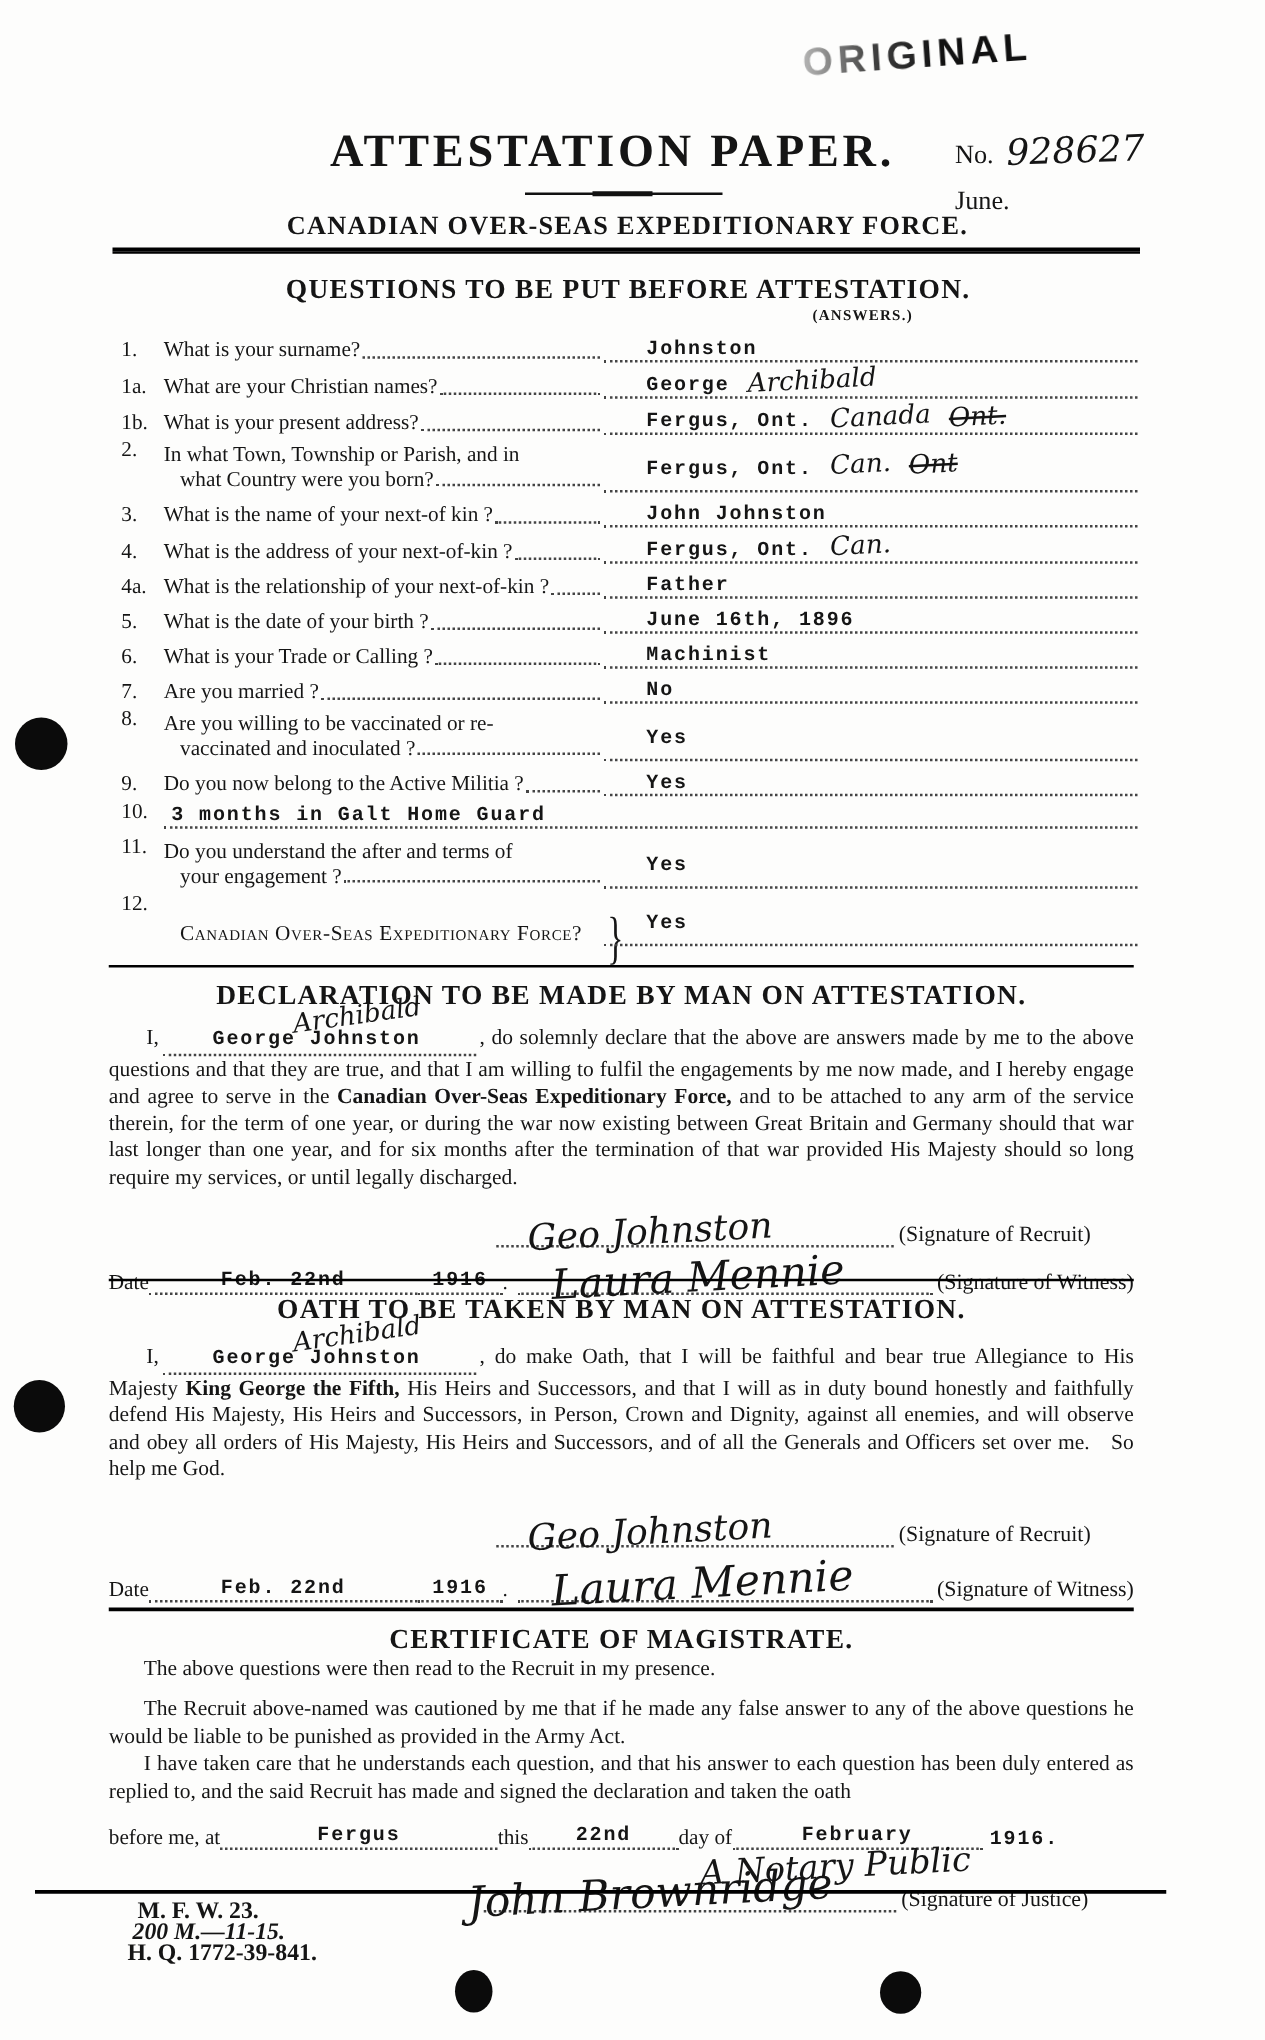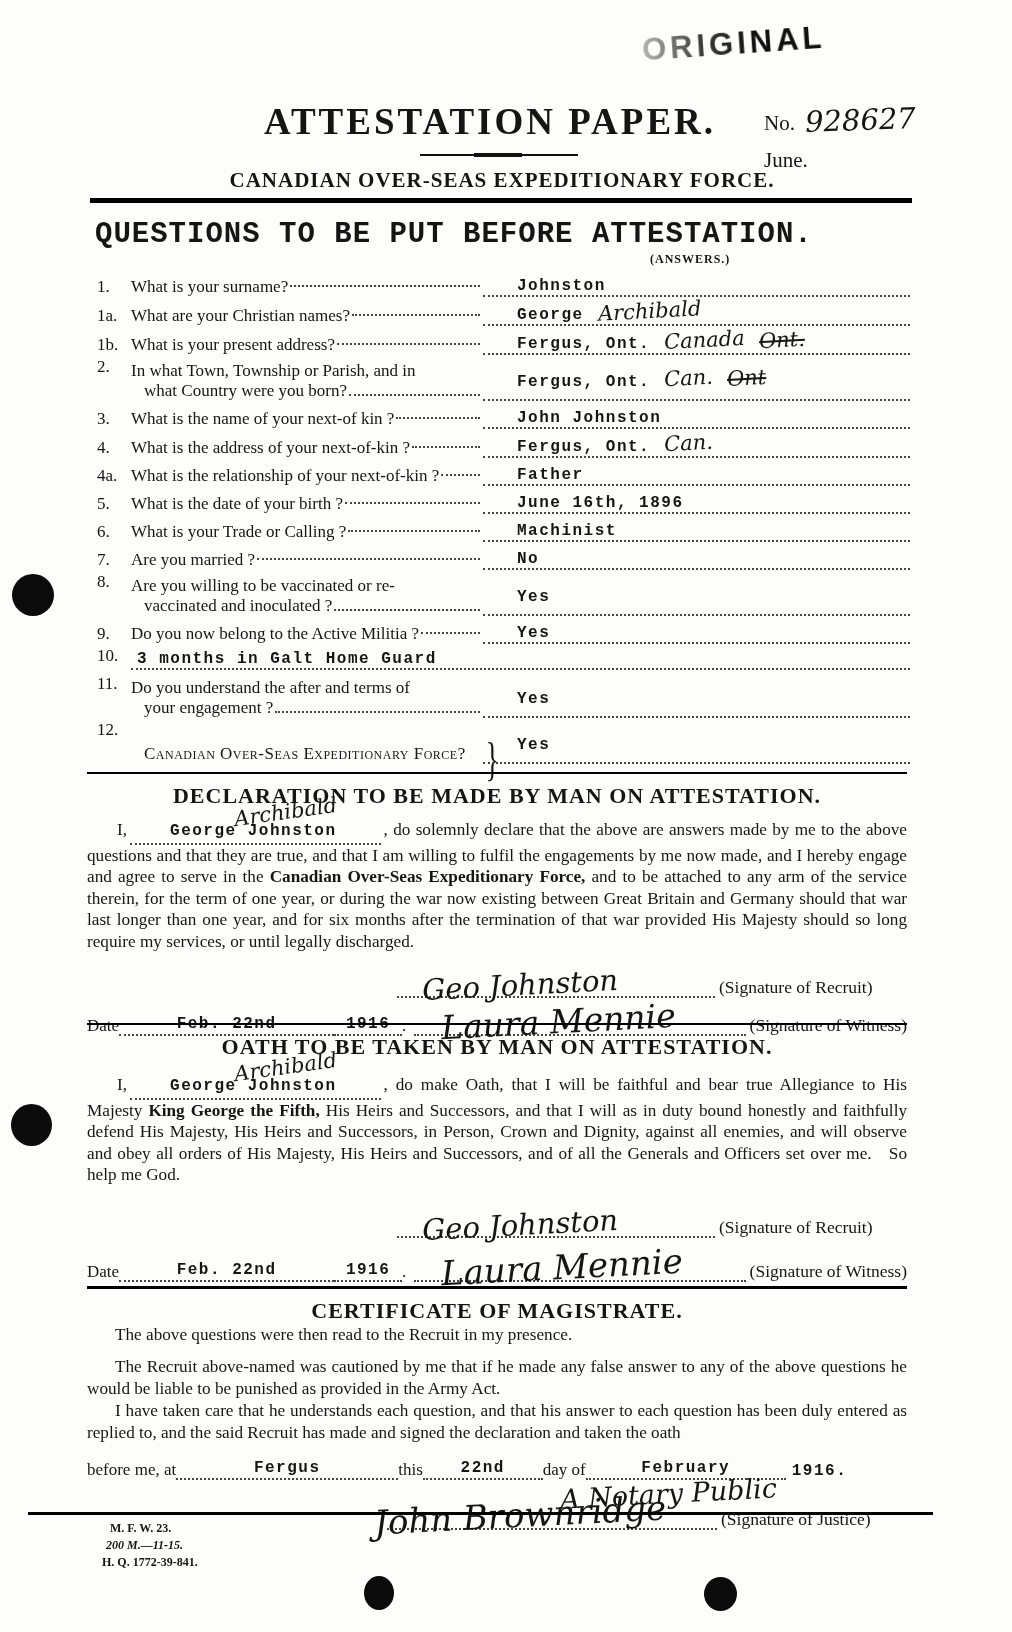--- a/index.html
+++ b/index.html
@@ -31,27 +31,27 @@
   .title-rule-thick { position:absolute; top:-3px; left:54px; width:48px; height:4px; background:#111; }
   .no-line { position:absolute; left:764px; top:103px; font-size:21px; }
   .no-value { font-size:29px; margin-left:10px; transform:rotate(-2deg); display:inline-block; }
   .folio { position:absolute; left:764px; top:148px; font-size:21px; }
   .subtitle { position:absolute; top:168px; left:96px; width:812px; text-align:center;
     font-size:21px; font-weight:bold; letter-spacing:1px; }
   .dbl-rule { position:absolute; top:198px; left:90px; width:822px; height:5px;
     border-top:3px solid #000; border-bottom:2px solid #000; }
   
   .questions { position:absolute; top:218px; left:95px; width:815px; }
-  .q-heading { text-align:left; font-size:29px; font-weight:bold; letter-spacing:1px;font-family:Liberation Mono, monospace; }
+  .q-heading { text-align:center; font-size:22px; font-weight:bold; letter-spacing:1px; }
   .answers-label { margin:1px 0 4px 0; padding-left:555px; font-size:12px; font-weight:bold; letter-spacing:1px; }
   .qrow { display:flex; align-items:flex-end; min-height:26px; margin-bottom:2px; }
   .qrow.double { min-height:44px; }
   .qnum { width:36px; flex:none; text-align:left; padding-left:2px; }
   .qtext { width:352px; flex:none; position:relative; }
-  .qline { display:flex; align-items:center; }
+  .qline { display:flex; align-items:flex-end; }
   .qline2 { padding-left:13px; display:flex; align-items:baseline; }
   .smallcaps { font-variant:small-caps; letter-spacing:.5px; }
   .leader { flex:1; border-bottom:2px dotted #444; margin:0 3px 3px 2px; min-width:10px; }
   .qnote { font-size:12.5px; text-align:center; padding-left:30px; line-height:13px; }
   .qans { flex:1; border-bottom:2px dotted #444; position:relative; display:flex; align-items:flex-end; padding:0 0 1px 34px; }
   .qans .tw { position:relative; top:1px; }
   .qrow.double .qans .tw, .qrow.double .qans .hw-inline { transform:translateY(-8px); }
   .qrow.double .qans .hw-inline { transform:translateY(-8px) rotate(-3deg); }
   .qans-flush { padding-left:6px; }
   .brace { position:absolute; right:-16px; top:-2px; font-size:30px; transform:scaleY(1.55) scaleX(.9); transform-origin:center; }
@@ -69,21 +69,21 @@
   .dotfill { border-bottom:2px dotted #444; position:relative; display:flex; align-items:flex-end; justify-content:center; }
   .dotfill .tw { position:relative; top:-1px; }
   .sigover { position:absolute; bottom:-4px; left:8%; }
   .siglabel { padding-left:4px; white-space:nowrap; font-size:17.5px; }
   
   .cert-para { line-height:22px; text-indent:28px; text-align:justify; font-size:17.2px; }
   .beforeme { display:flex; align-items:flex-end; margin-top:16px;text-align:right; }
   .notary { position:absolute; font-size:27px; transform:rotate(-3deg); }
   
   .bottom-rule { position:absolute; top:1512px; left:28px; width:905px; border-top:3px solid #000; }
-  .codes { position:absolute; left:102px; top:1520px; font-size:12px; font-weight:bold; line-height:17px; }
+  .codes { position:absolute; left:102px; top:1520px; font-size:19px; font-weight:bold; line-height:17px; }
   .codes div:nth-child(1) { padding-left:8px; }
   .codes div:nth-child(2) { padding-left:4px;font-style:italic; }
 </style>
 </head>
 <body>
 
 <div class="page">
 
   <div class="hole" style="left:12px;top:574px;width:42px;height:42px;"></div>
   <div class="hole" style="left:11px;top:1104px;width:41px;height:42px;"></div>

